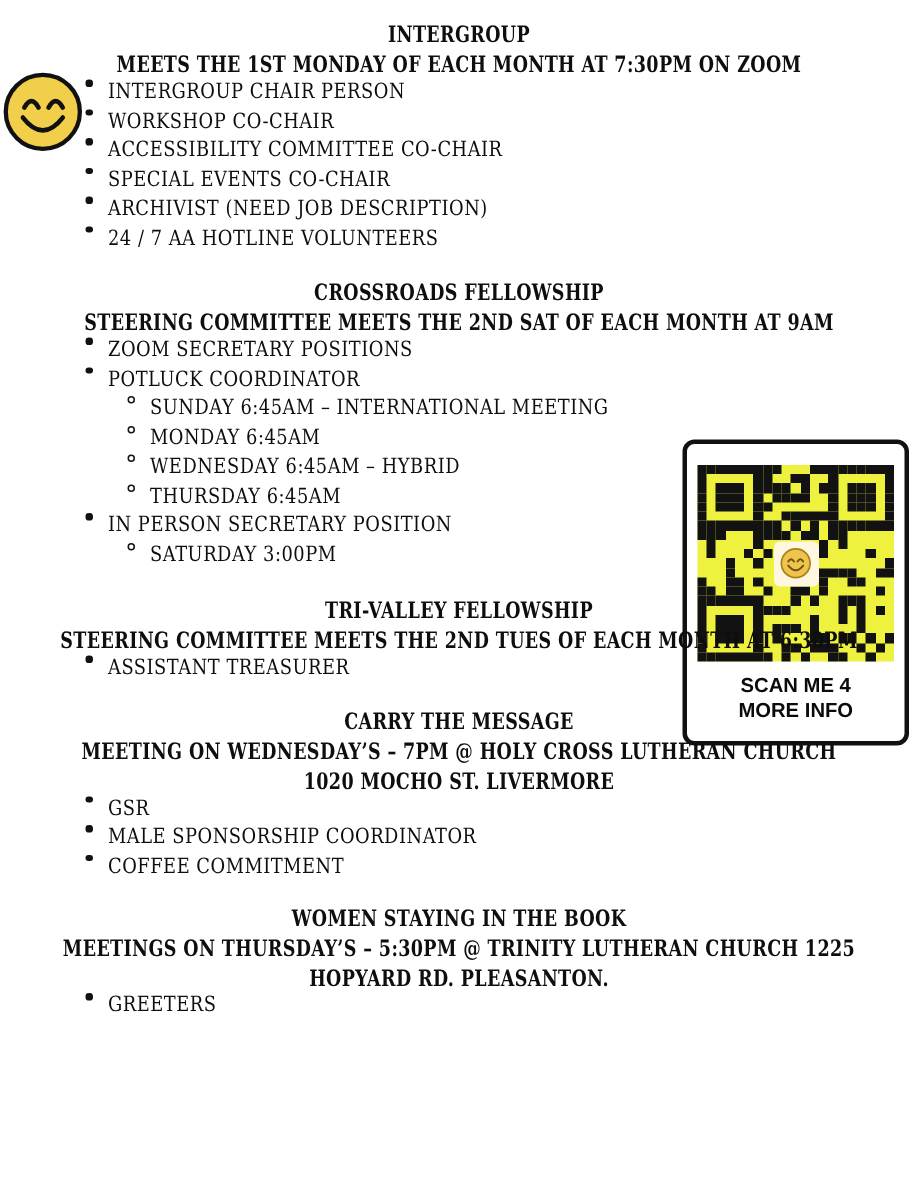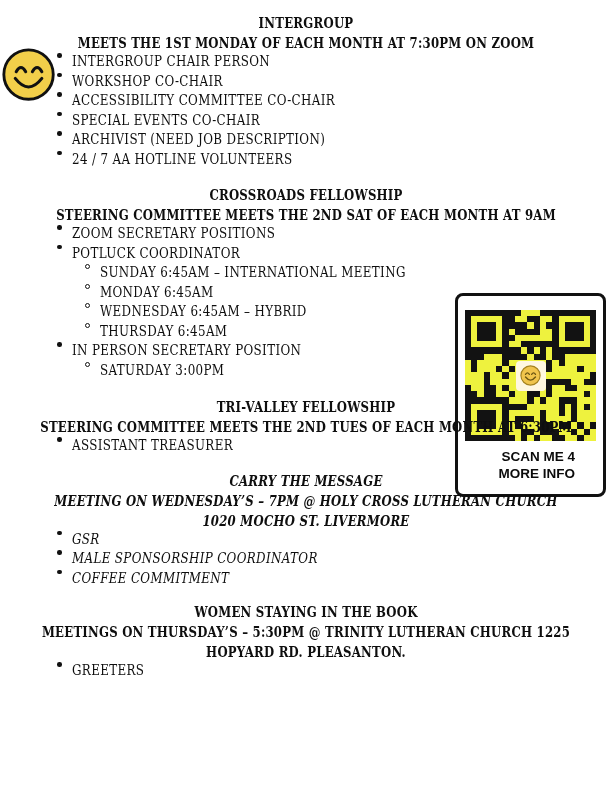--- a/index.html
+++ b/index.html
@@ -35,42 +35,42 @@
   .mk { flex:0 0 auto; width:4.5px; height:4.5px; border-radius:50%;
         background:#111; margin-right:10px; }
   li.l2 .mk { background:transparent; border:1.3px solid #111;
         width:5px; height:5px; }
   li .t {
     font-family:"DejaVu Serif", serif; font-size:14px; letter-spacing:.4px;
     white-space:nowrap; transform-origin:0 50%; transform:scaleX(.85);
   }
   
   .s1 { margin-top:13px; } .s2 { margin-top:15px; } .s3 { margin-top:16px; }
-  .s4 { margin-top:14px;font-style:italic; } .s5 { margin-top:13px; }
+  .s4 { margin-top:14px; } .s5 { margin-top:13px; }
   
   .smiley { position:absolute; left:1px; top:47px; width:57px; height:57px; }
   .smiley svg { display:block; width:100%; height:100%; }
   
   .qr-box {
     position:absolute; left:455px; top:293px; width:151px; height:204px;
     background:#fff; border:3.5px solid #111; border-radius:8px;
     padding-top:14px; display:flex; flex-direction:column; align-items:center;
   }
   .qr { position:relative; width:131px; height:131px; background:#eef23e; }
   .qr-grid { position:absolute; inset:0; display:grid;
     grid-template-rows:repeat(21,1fr); grid-template-columns:repeat(21,1fr); }
   .qr-grid div { background:#121212; }
   .qr-face {
     position:absolute; left:50%; top:50%; transform:translate(-50%,-50%);
     width:30px; height:30px; background:#fff7e0; border-radius:4px;
     display:flex; align-items:center; justify-content:center;
   }
   .qr-face svg { width:23px; height:23px; }
   .qr-label {
-    margin-top:7px; padding:0 28px; text-align:right;
+    margin-top:7px; padding:0 28px; text-align:center;
     font-family:"Liberation Sans", sans-serif; font-weight:bold;
     font-size:13.5px; line-height:17px; color:#0b0b0b;
   }
 </style>
 </head>
 <body>
 
 <div class="page">
 
 

